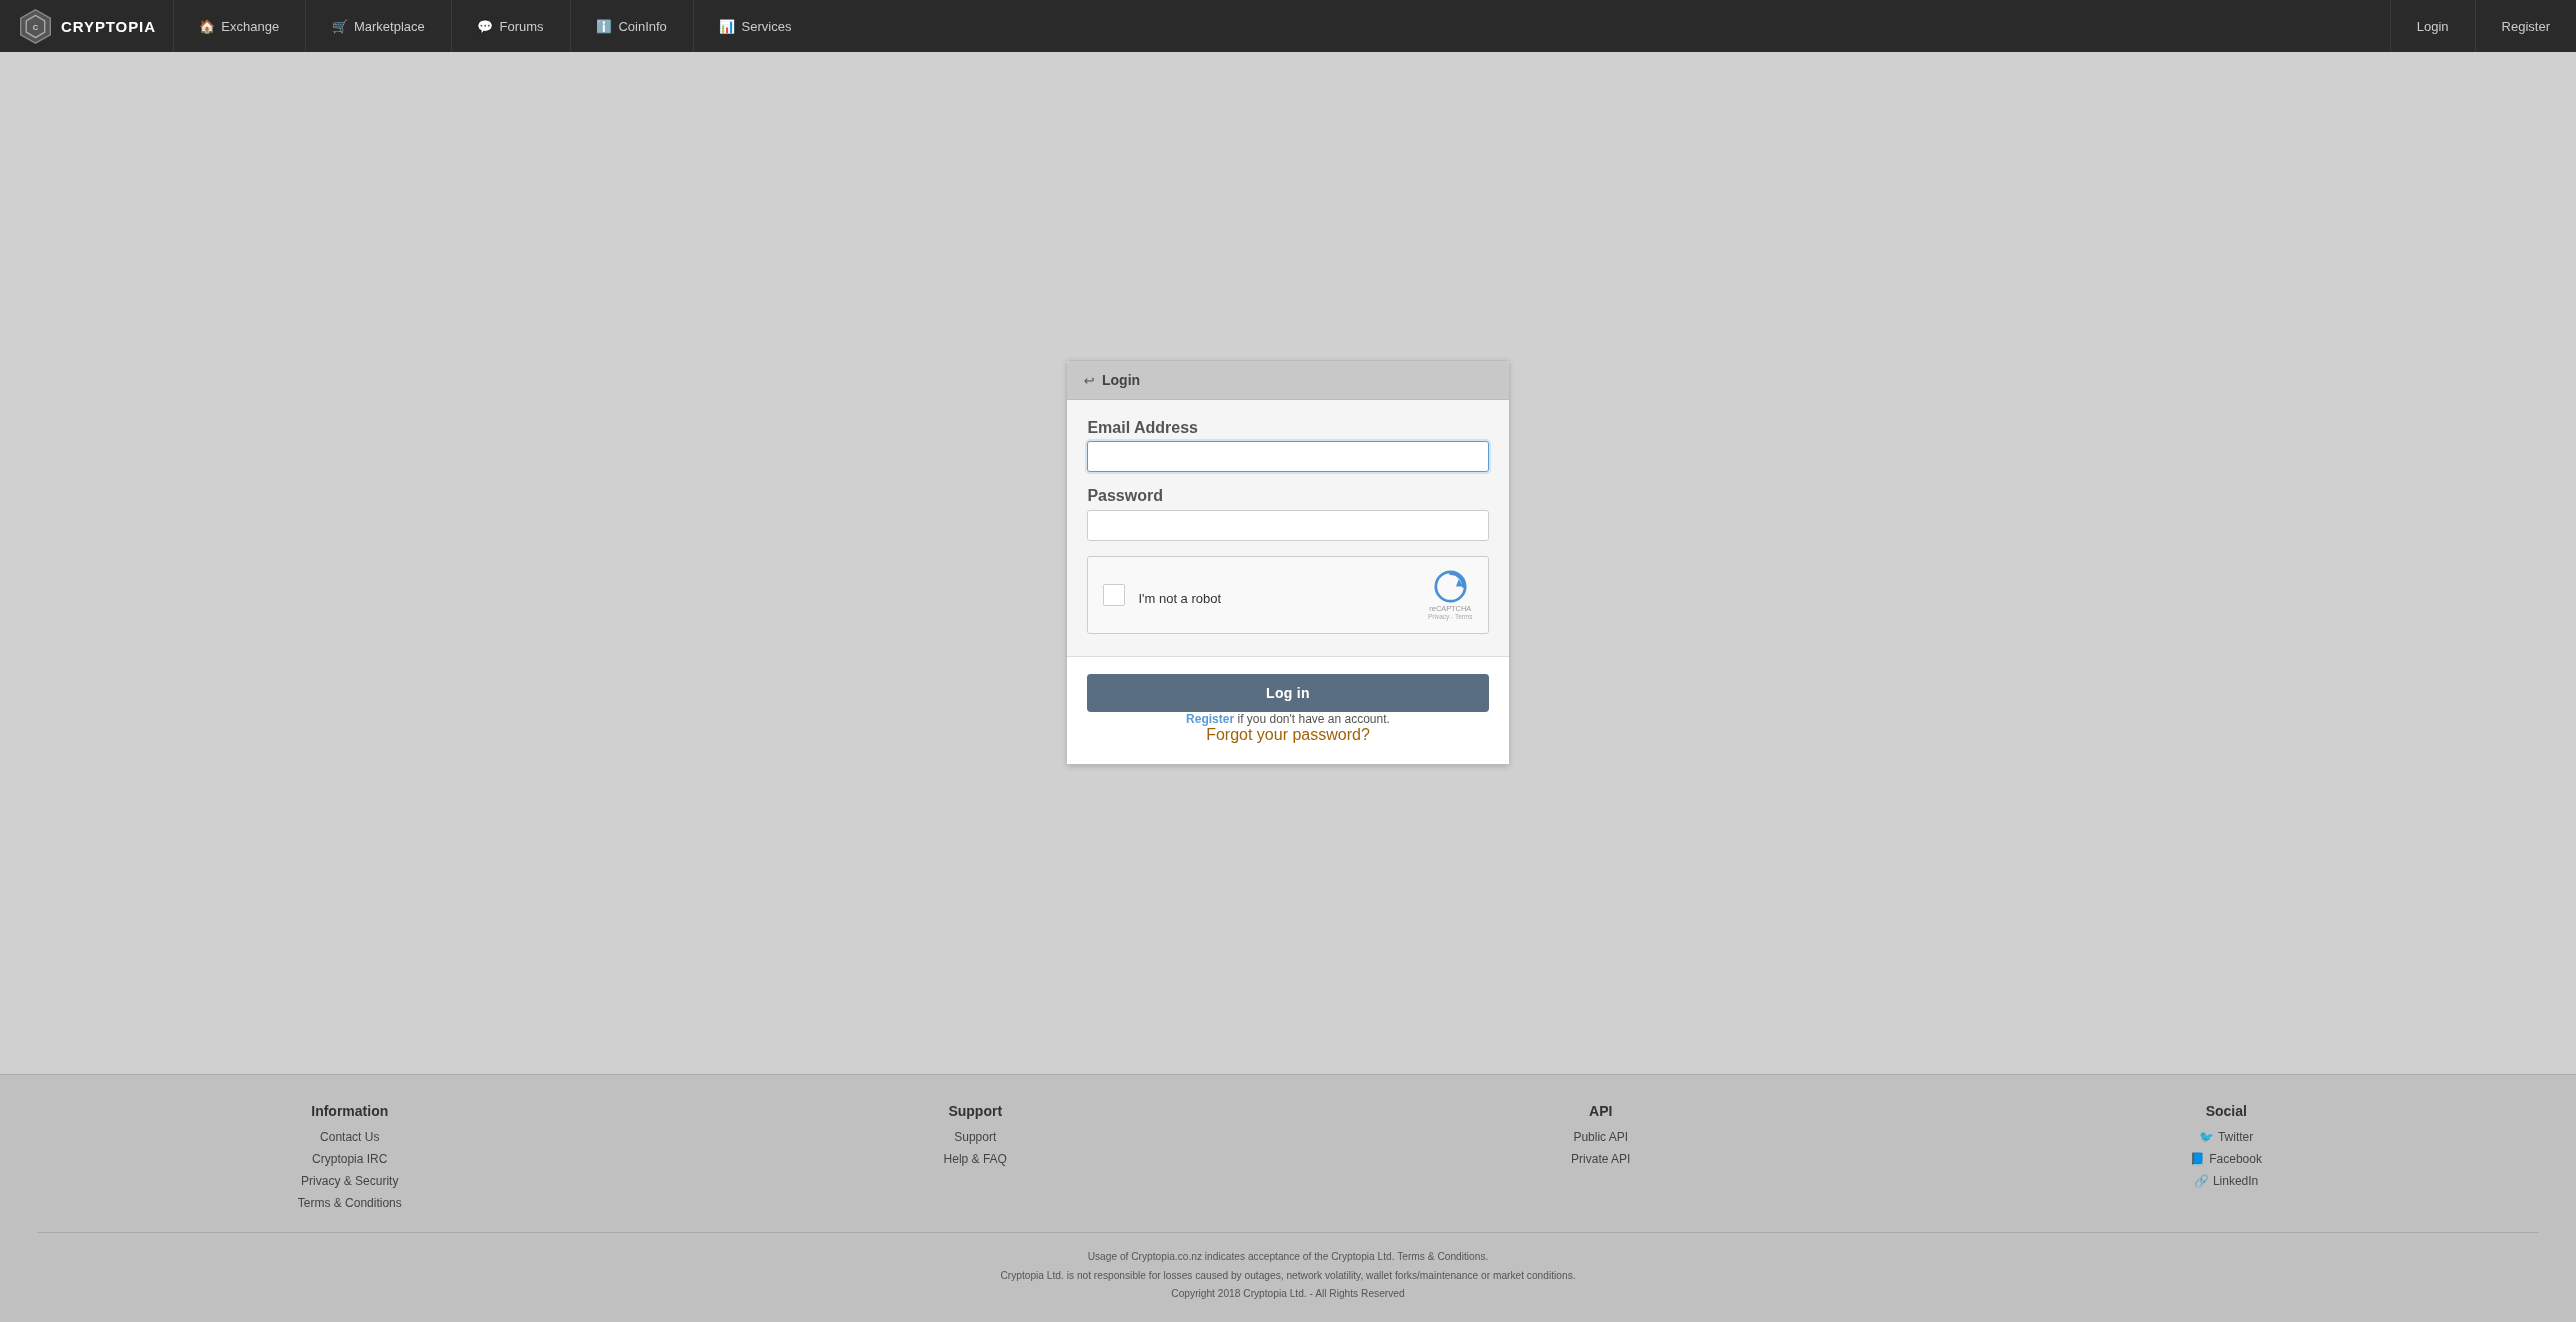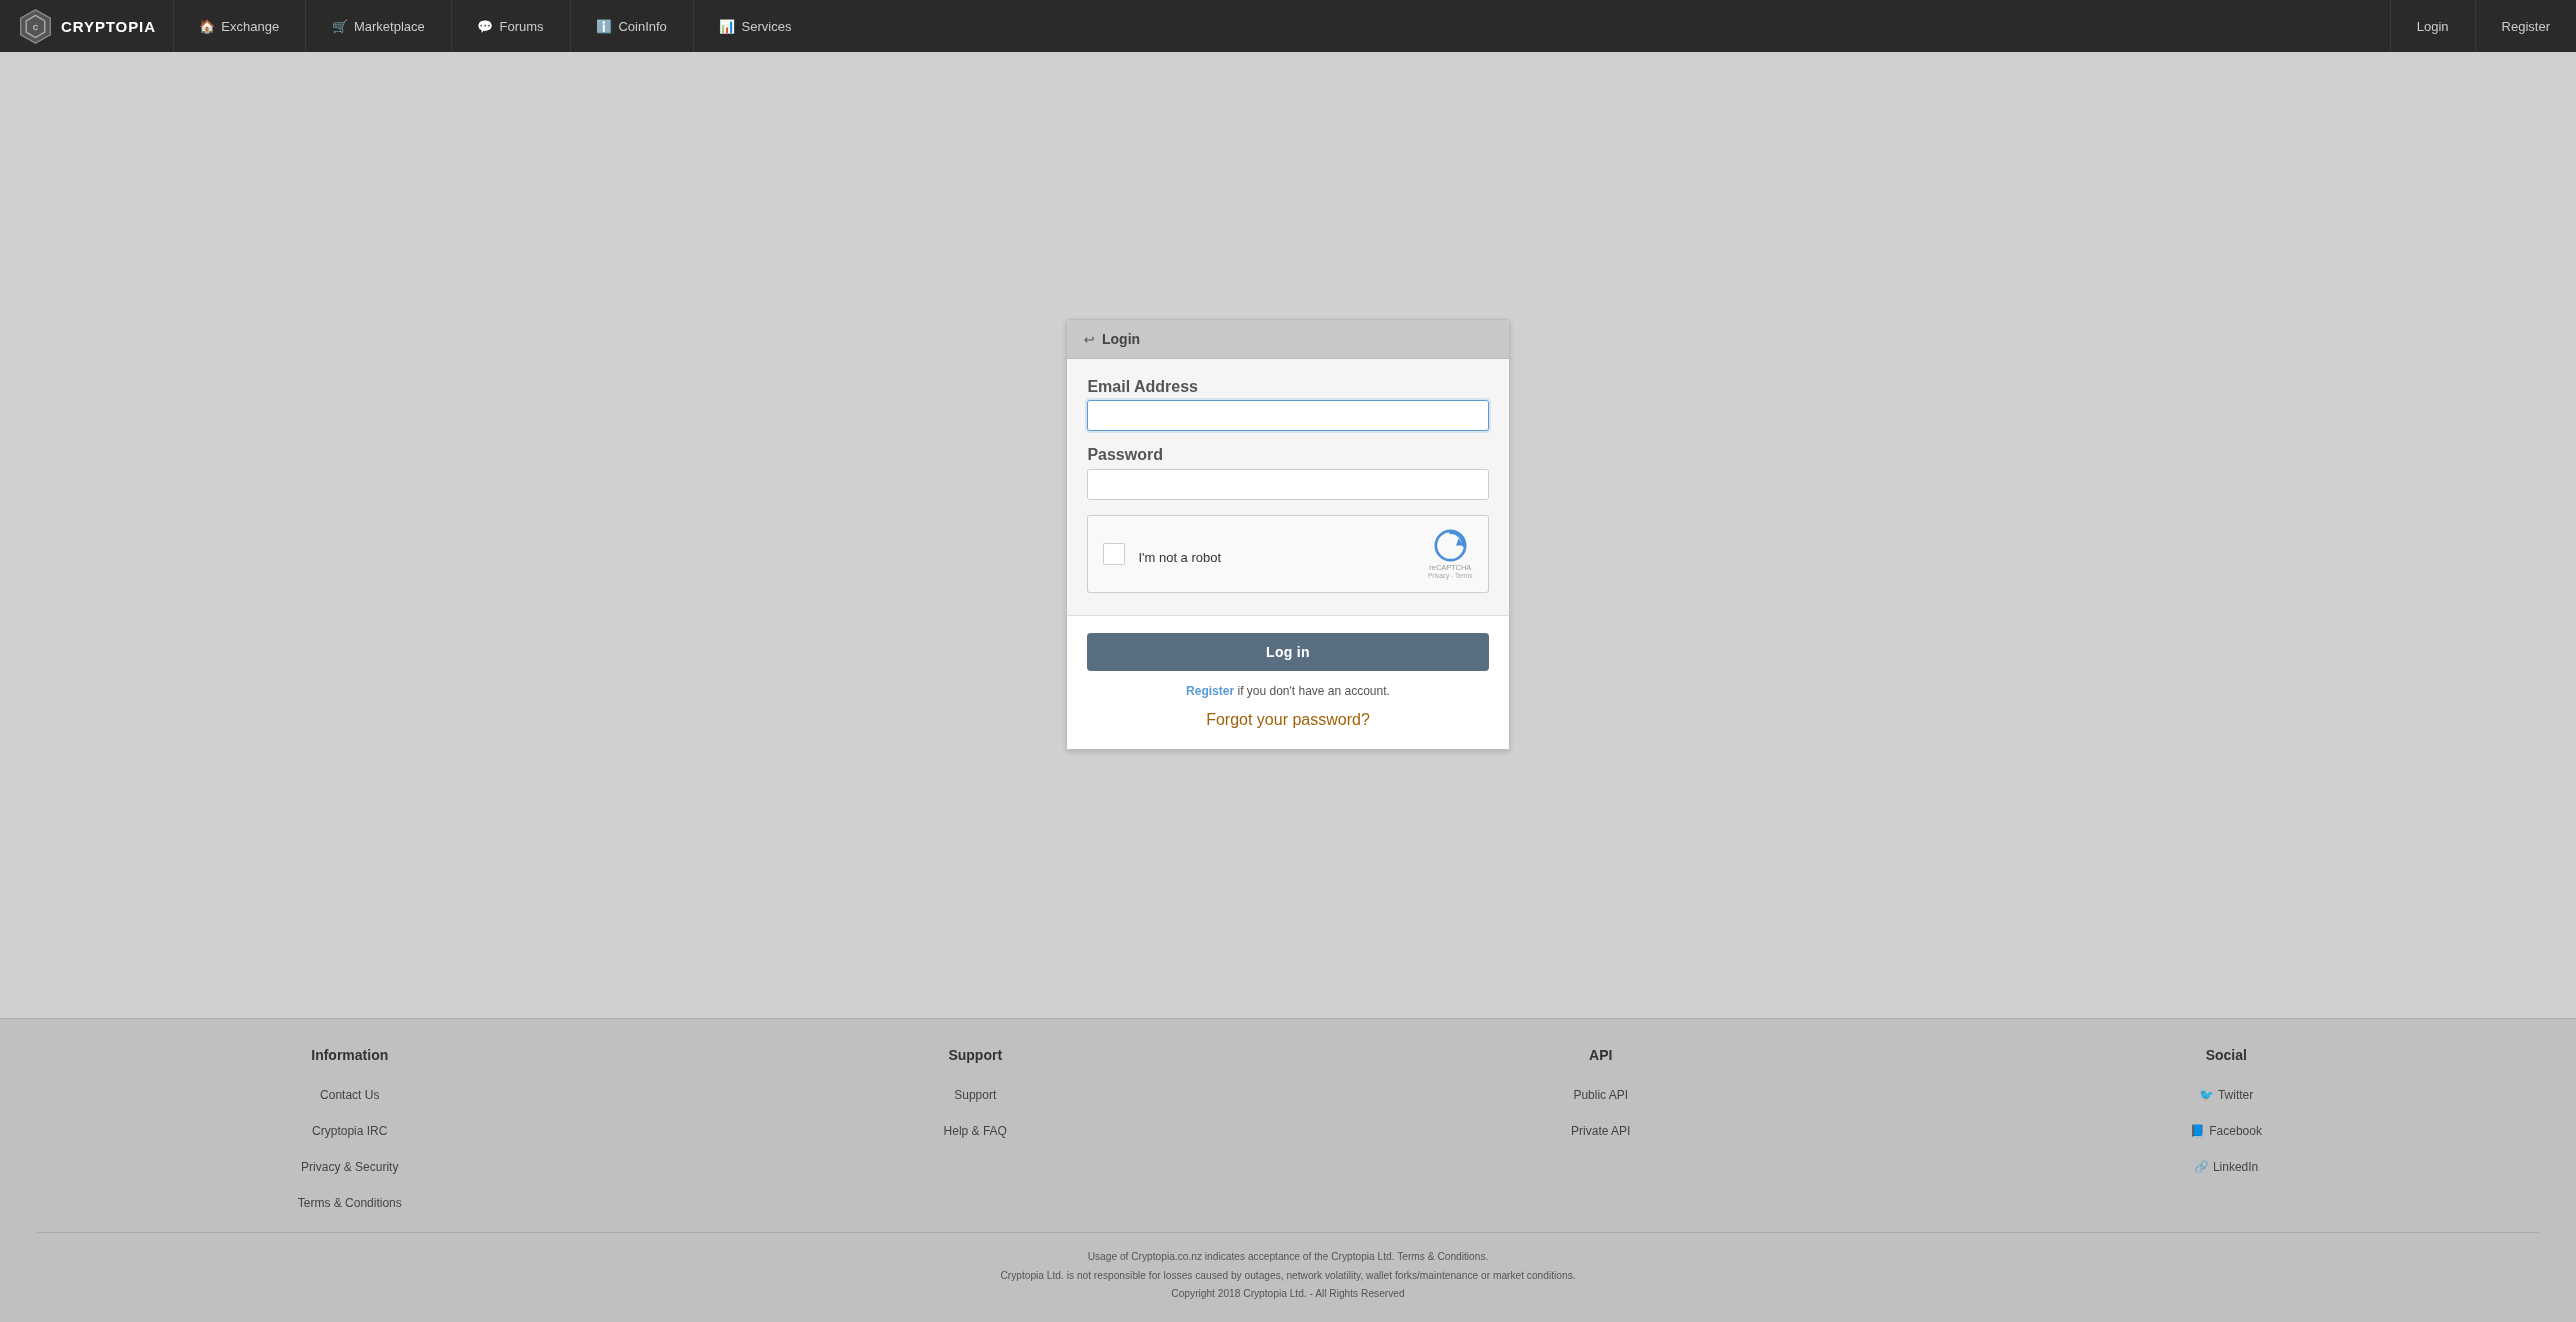--- a/index.html
+++ b/index.html
@@ -180,21 +180,20 @@
       text-align: center;
     }
 
     
     .login-button-area {
       background-color: #fff;
       padding: 16.7px 20.4px 20.4px;
       display: flex;
       flex-direction: column;
       align-items: center;
-      gap: 13px;
       border-top: 0.9px solid #ddd;
     }
     .btn-login {
       width: 100%;
       padding: 11px;
       background-color: #5a6e82;
       color: #fff;
       border: none;
       border-radius: 3.7px;
       font-size: 14px;
@@ -225,21 +224,21 @@
     }
     .footer-columns {
       display: flex;
       justify-content: space-around;
       margin-bottom: 22px;
     }
     .footer-col {
       display: flex;
       flex-direction: column;
       align-items: center;
-      gap: 22px;
+      gap: 8px;
       min-width: 148px;
     }
     .footer-col-title {
       font-size: 14px;
       font-weight: 700;
       color: #333;
       margin-bottom: 3.7px;
     }
     .footer-link {
       color: #444;

